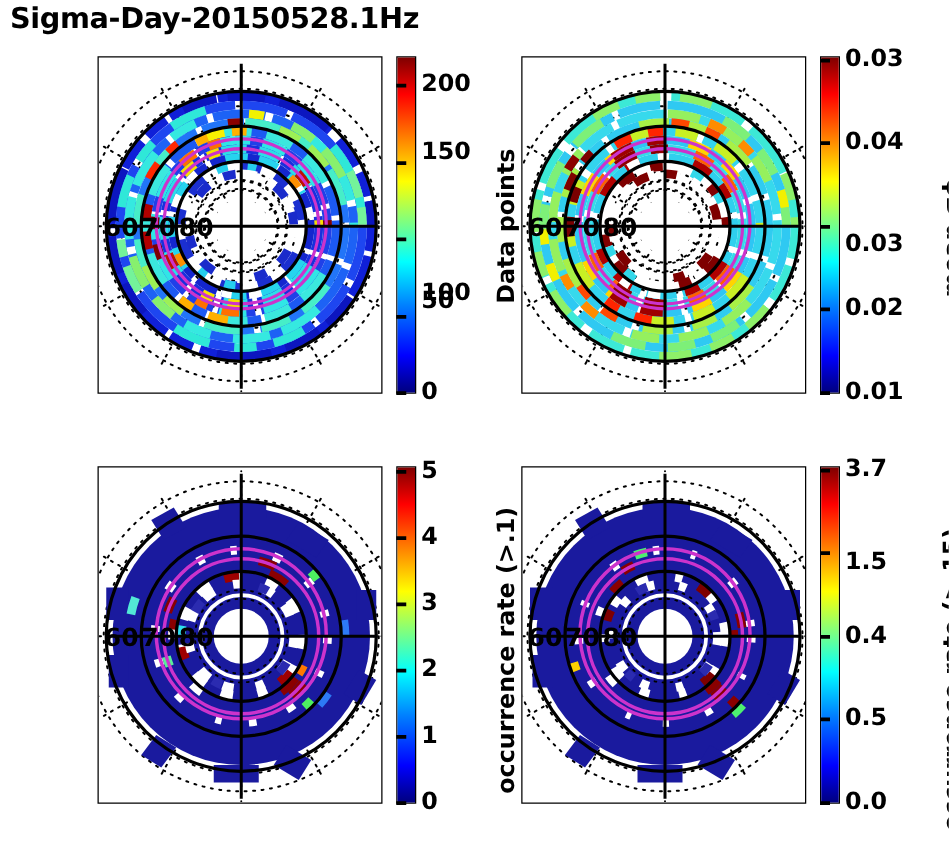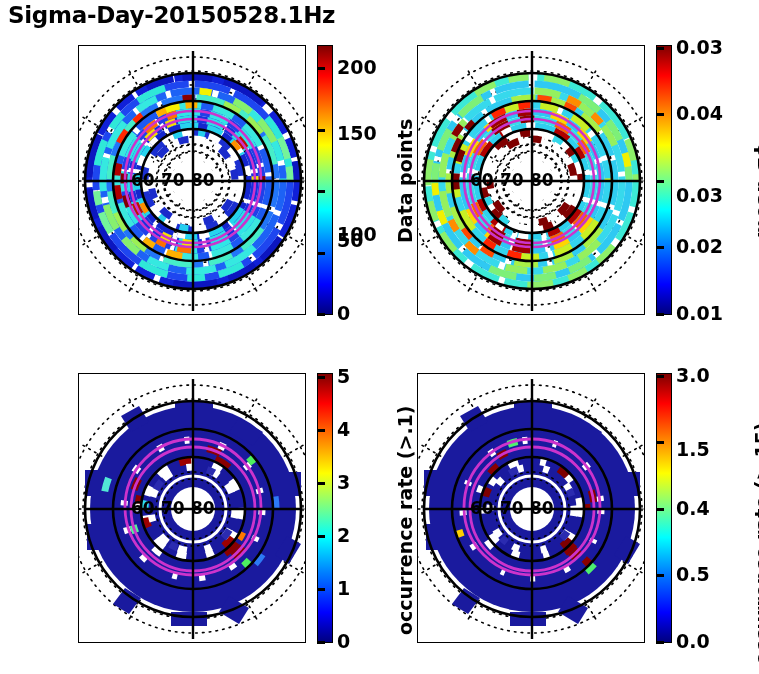--- a/index.html
+++ b/index.html
@@ -27,22 +27,22 @@
         #FFFF00 63%,
         #FF8000 76%,
         #FF0000 89%,
         #7F0000 100%);}
   .cb-tick{position:absolute;left:-1px;width:8px;height:2.6px;background:#000;}
   .cb-lab{position:absolute;font-size:19px;font-weight:bold;color:#000;
           white-space:nowrap;line-height:1;}
   .cb-title{position:absolute;font-size:19px;font-weight:bold;color:#000;
             white-space:nowrap;transform-origin:0 0;}
 
-  .lat-lab{position:absolute;font-size:17px;font-weight:bold;color:#000;
-           white-space:nowrap;line-height:1;padding-left:48px;}
+  .lat-lab{position:absolute;font-size:20px;font-weight:bold;color:#000;
+           white-space:nowrap;line-height:1;}
 </style>
 </head>
 <body>
 
 <div id="fig">
 
   <div class="title">Sigma-Day-20150528.1Hz</div>
 
   <div class="panel" style="left:78px;top:45px;width:228px;height:270px;">
     <svg class="polar-svg" width="228" height="270" viewBox="0 0 228 270">
@@ -157,21 +157,21 @@
     <div class="cbar-grad"></div>
     <div class="cb-tick" style="top:267px;"></div>
     <div class="cb-tick" style="top:206px;"></div>
     <div class="cb-tick" style="top:144px;"></div>
     <div class="cb-tick" style="top:83px;"></div>
     <div class="cb-tick" style="top:21px;"></div>
   </div>
   <div class="cb-lab" style="left:337px;top:304px;">0</div>
   <div class="cb-lab" style="left:337px;top:231px;">50</div>
   <div class="cb-lab" style="left:337px;top:181px;margin-top:44px;">100</div>
-  <div class="cb-lab" style="left:337px;top:124px;">150</div>
+  <div class="cb-lab" style="left:337px;top:112px;">150</div>
   <div class="cb-lab" style="left:337px;top:58px;">200</div>
   <div class="cb-title" style="left:394px;top:243px;transform:rotate(-90deg);">Data points</div>
 
   <div class="panel" style="left:417px;top:45px;width:228px;height:270px;">
     <svg class="polar-svg" width="228" height="270" viewBox="0 0 228 270">
       <defs>
           <clipPath id="cl-tr">
             <rect x="0" y="0" width="228" height="270"></rect>
           </clipPath>
         </defs>
@@ -465,16 +465,16 @@
     <div class="cb-tick" style="top:267px;"></div>
     <div class="cb-tick" style="top:200px;"></div>
     <div class="cb-tick" style="top:134px;"></div>
     <div class="cb-tick" style="top:67px;"></div>
     <div class="cb-tick" style="top:1px;"></div>
   </div>
   <div class="cb-lab" style="left:676px;top:632px;">0.0</div>
   <div class="cb-lab" style="left:676px;top:565px;">0.5</div>
   <div class="cb-lab" style="left:676px;top:499px;">0.4</div>
   <div class="cb-lab" style="left:676px;top:440px;">1.5</div>
-  <div class="cb-lab" style="left:676px;top:366px;">3.0</div>
+  <div class="cb-lab" style="left:676px;top:366px;">3.7</div>
   <div class="cb-title" style="left:751px;top:665px;transform:rotate(-90deg);">occurrence rate (&gt;.15)</div>
 
 </div>
 
 </body></html>

